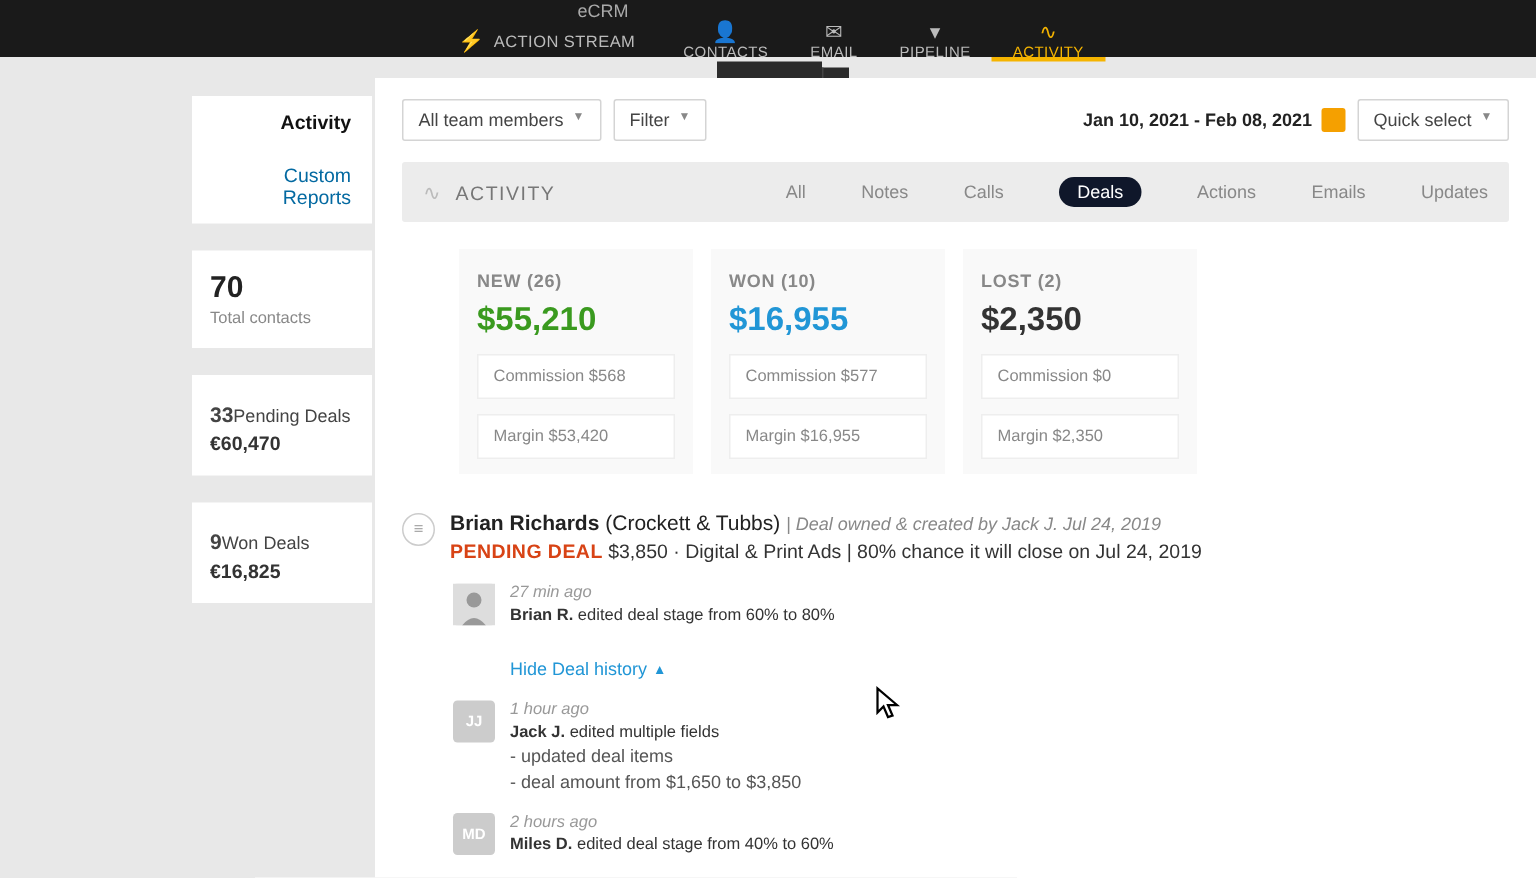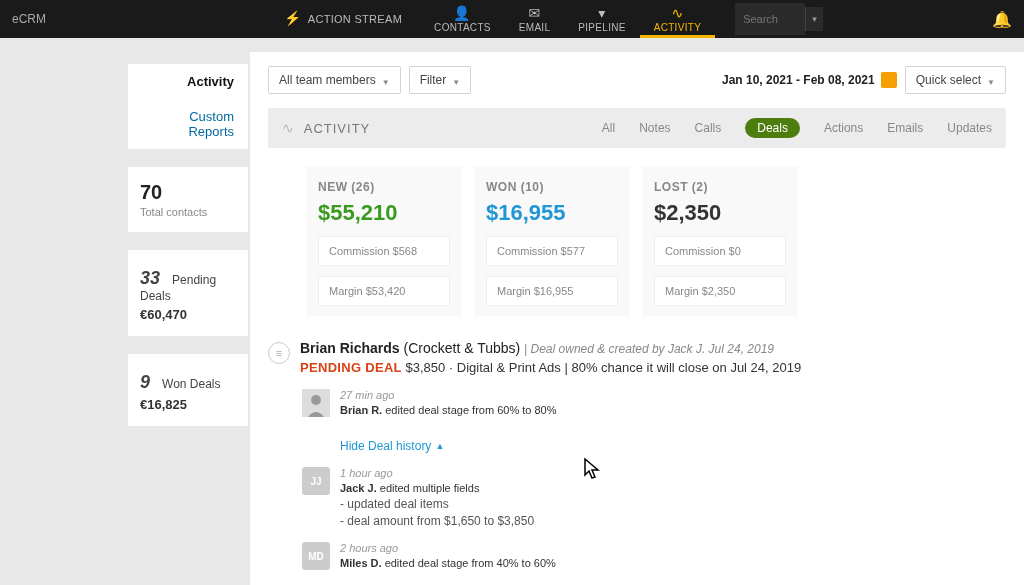--- a/index.html
+++ b/index.html
@@ -12,20 +12,21 @@
   font-size: 13px;
   color: #333;
 }
 .topbar {
   background: #1a1a1a;
   height: 38px;
   display: flex;
   align-items: center;
   color: #ccc;
   padding: 0 12px;
+  flex-direction: column;
 }
 .brand { font-size: 12px; color: #aaa; margin-right: 220px; }
 .nav-group { display: flex; align-items: stretch; height: 38px; }
 .nav-item {
   display: flex; flex-direction: column; align-items: center; justify-content: center;
   padding: 0 14px; font-size: 10px; letter-spacing: 0.3px; color: #bbb; cursor: pointer;
   position: relative;
 }
 .nav-item.action-stream { flex-direction: row; font-size: 11px; padding: 0 18px; gap: 6px; }
 .nav-item .ico { font-size: 14px; line-height: 1; margin-bottom: 2px; }
@@ -45,42 +46,42 @@
 .sidebar { width: 250px; padding: 26px 0 0 0; }
 .tabs { background:#fff; margin-left: 128px; width:120px; }
 .tabs .tab { padding:10px 14px; font-size:13px; text-align:right; color:#0369a1; cursor:pointer; }
 .tabs .tab.active { color:#111; font-weight:700; }
 .stat-card {
   background:#fff; margin:18px 0 0 128px; width:120px; padding:14px 12px;
 }
 .stat-big { font-size:20px; font-weight:700; color:#222; }
 .stat-sub { font-size:11px; color:#888; margin-top:2px; }
 .stat-row { font-size:12px; color:#444; margin-top:4px; }
-.stat-row .n { font-weight:700; font-size:18px; margin-right:12px;font-style:italic; }
+.stat-row .n { font-weight:700; font-size:14px; margin-right:0; }
 .stat-amt { font-weight:700; font-size:13px; margin-top:4px; }
 
 .main { flex:1; background:#fff; margin-top:14px; padding:14px 18px 0 18px; overflow:hidden; }
 .toolbar { display:flex; align-items:center; gap:8px; margin-bottom:14px; }
 .btn {
   border:1px solid #d4d4d4; background:#fff; padding:6px 10px; font-size:12px; color:#444;
-  display:inline-flex; align-items:flex-end; gap:6px; cursor:pointer; border-radius:2px;
+  display:inline-flex; align-items:flex-start; gap:6px; cursor:pointer; border-radius:2px;
 }
 .caret { font-size:8px; color:#888; }
 .toolbar .spacer { flex:1; }
 .date-range { font-size:12px; font-weight:700; color:#222; display:flex; align-items:center; gap:6px; }
 .cal-ico { width:16px; height:16px; background:#f5a000; border-radius:2px; position:relative; }
 
 .section-head {
   background:#ececec; padding:10px 14px; display:flex; align-items:center; border-radius:2px;
 }
 .section-title { font-size:13px; color:#777; letter-spacing:1px; }
 .section-head .ico-pulse { margin-right:10px; color:#bbb; font-size:14px; }
-.filter-pills { margin-left:auto; display:flex; gap:24px; align-items:center; }
+.filter-pills { margin-left:auto; display:flex; gap:37px; align-items:center; }
 .pill { font-size:12px; color:#888; cursor:pointer; }
-.pill.active { background:#4d7c0f; color:#fff; padding:3px 12px; border-radius:12px; }
+.pill.active { background:#0f172a; color:#fff; padding:3px 12px; border-radius:12px; }
 
 .cards { display:flex; gap:12px; margin:18px 0 0 38px; }
 .deal-card { width:156px; background:#f9f9f9; padding:14px 12px 10px; }
 .deal-card .hdr { font-size:12px; color:#888; letter-spacing:0.5px; margin-bottom:6px; font-weight:600; }
 .deal-card .amt { font-size:22px; font-weight:700; }
 .amt.green { color:#3a9a1f; }
 .amt.blue { color:#2196d6; }
 .amt.dark { color:#333; }
 .deal-sub { background:#fff; border:1px solid #eee; margin-top:10px; padding:8px 10px; font-size:11px; color:#888; }
 

